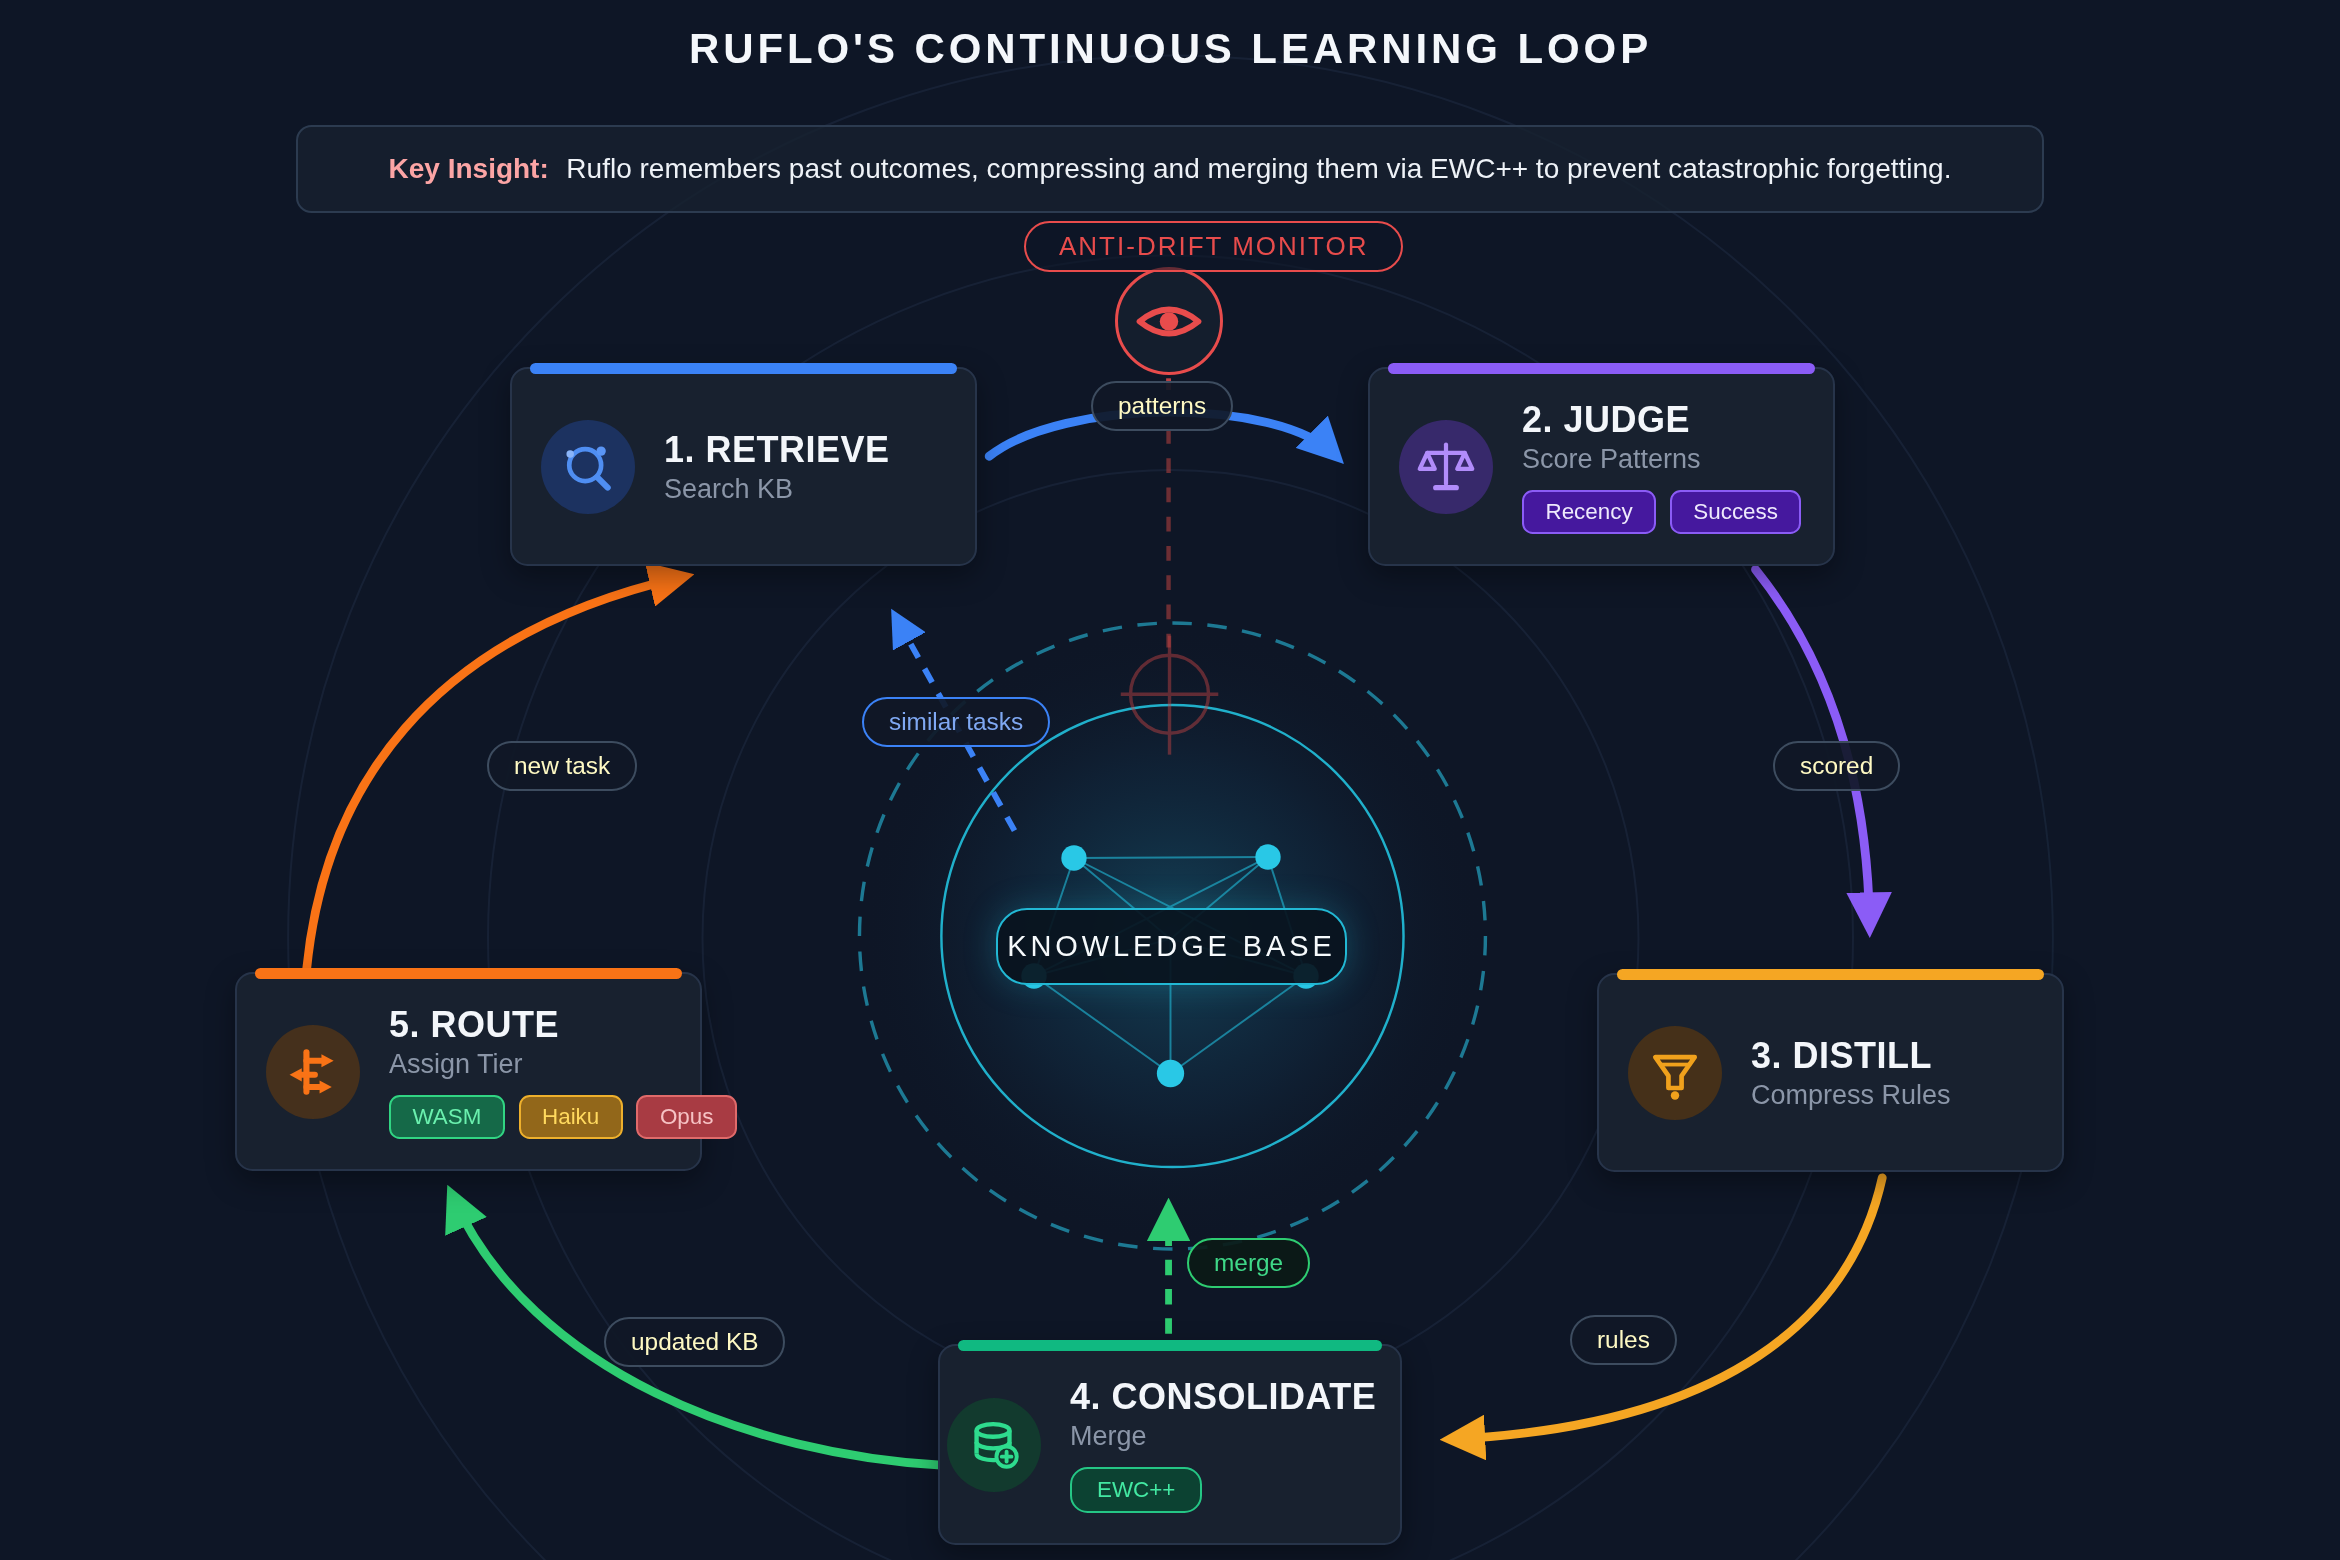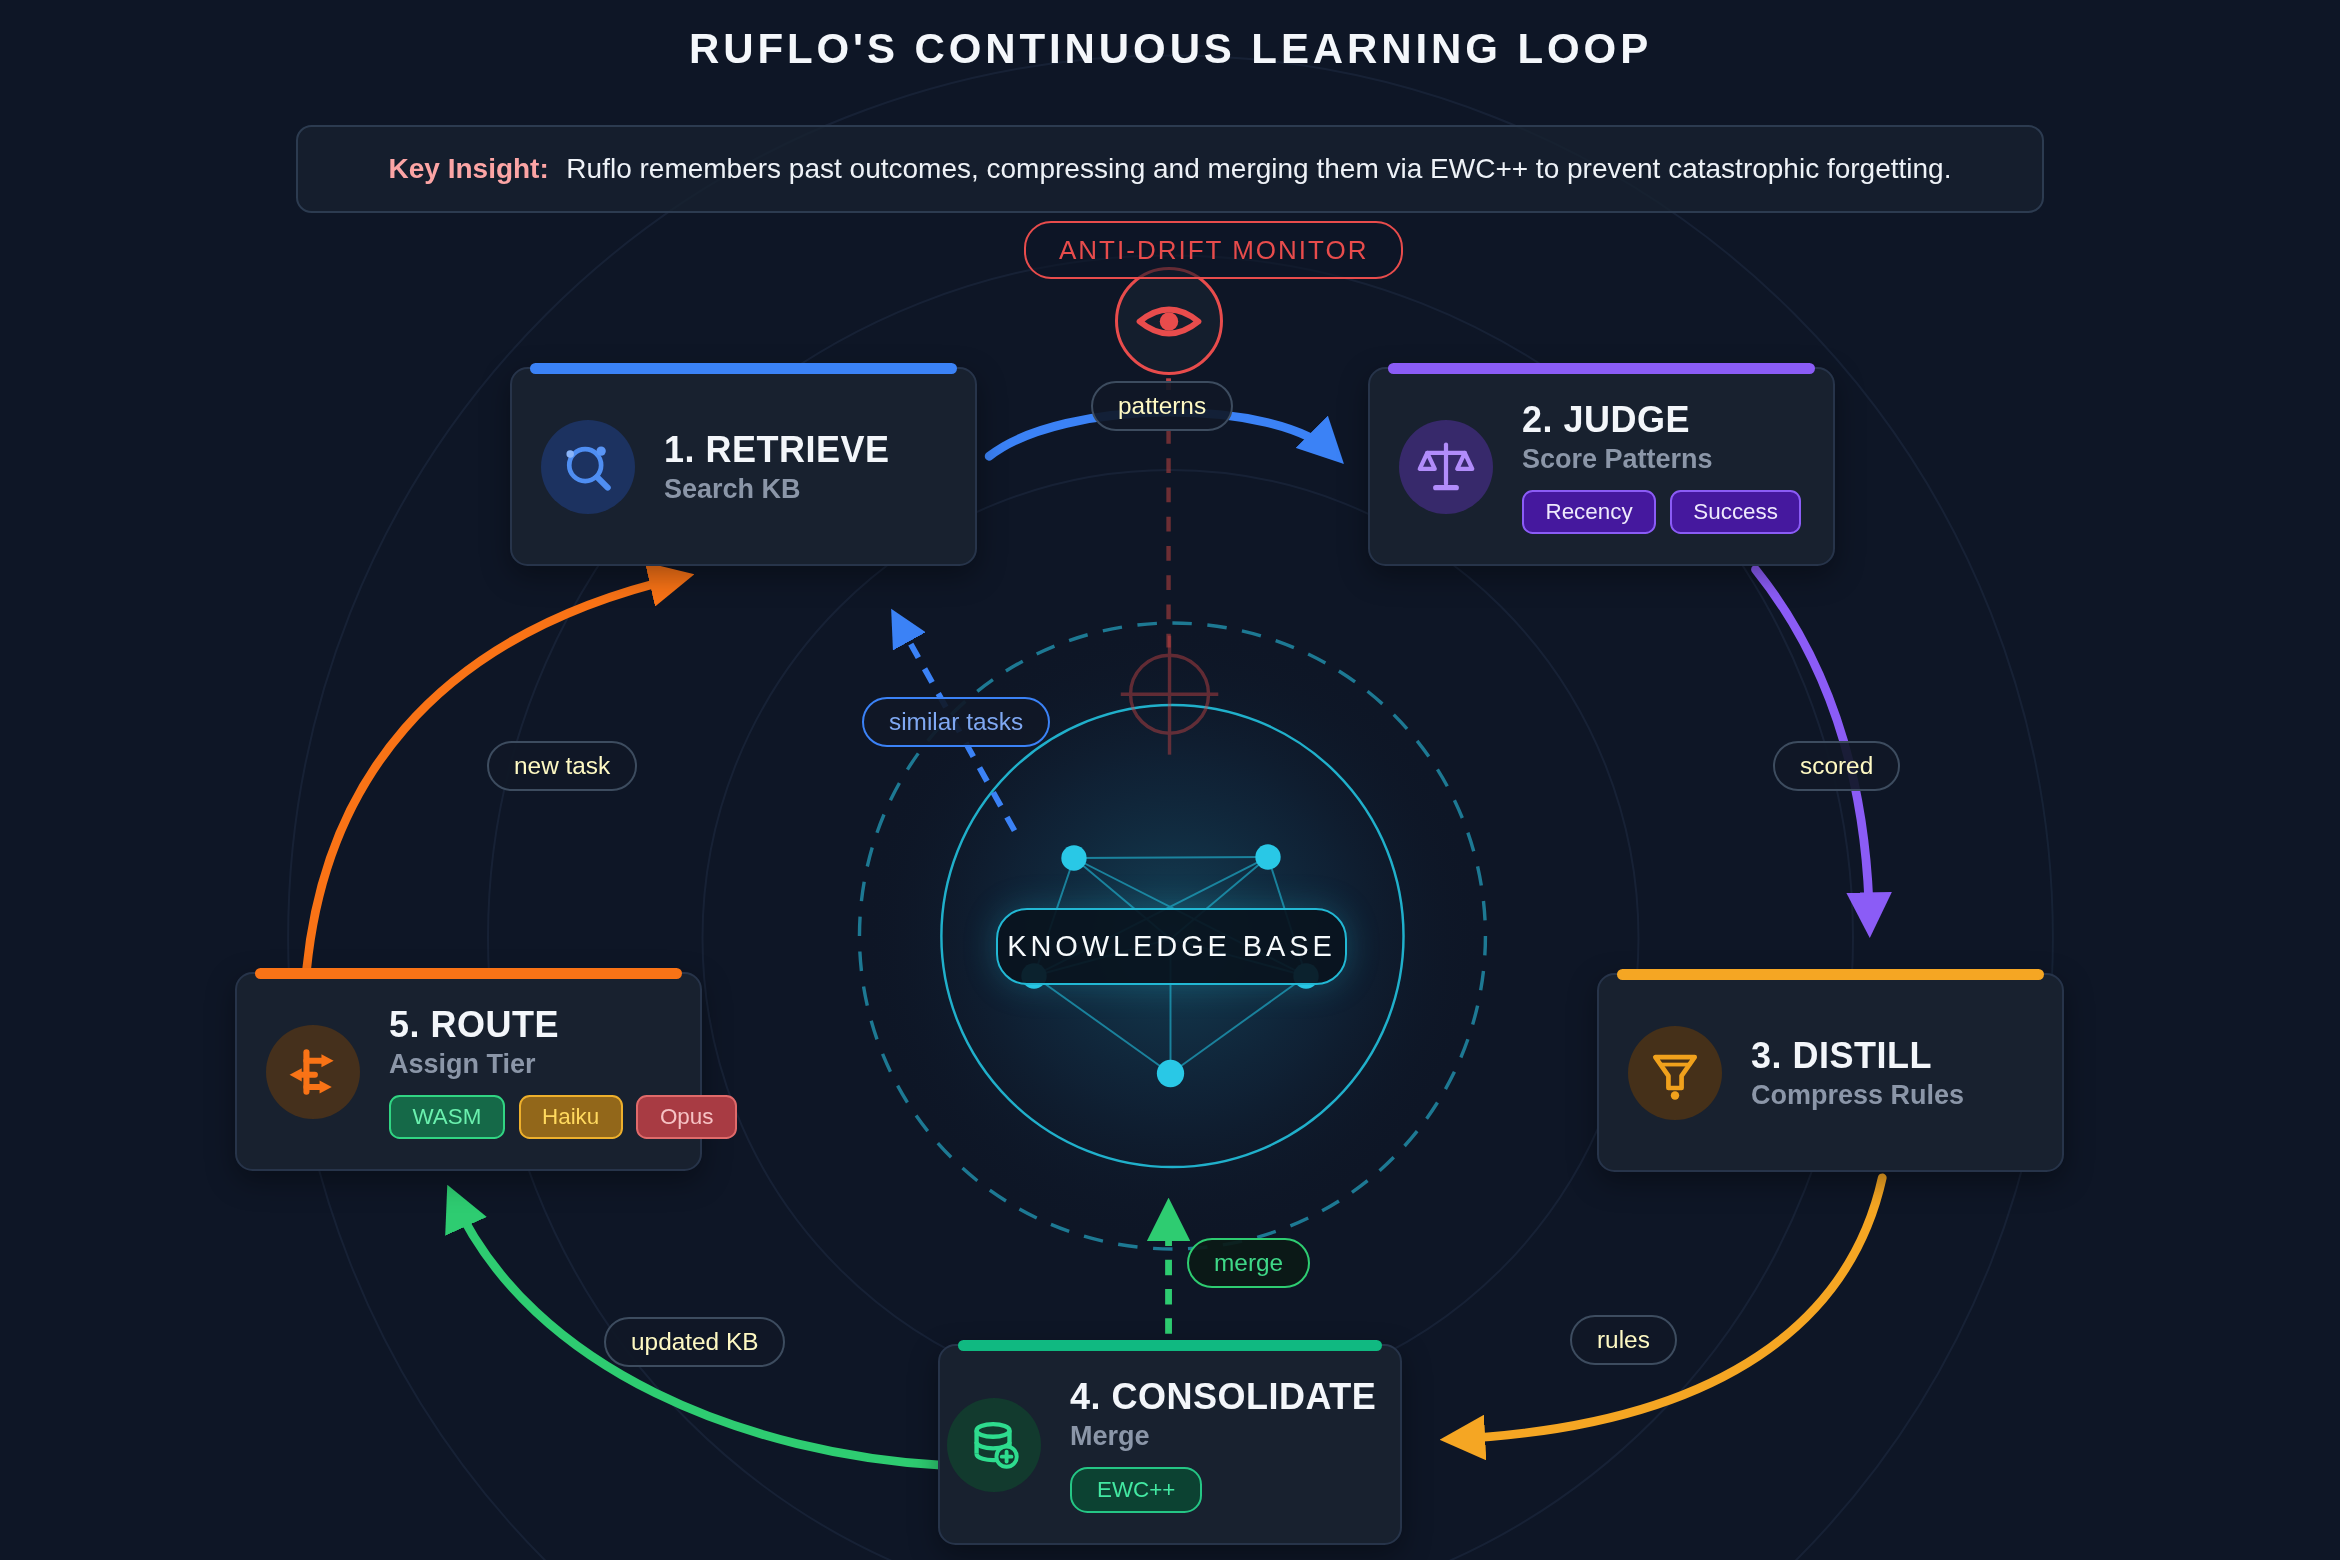--- a/index.html
+++ b/index.html
@@ -20,21 +20,21 @@
   #insight{
     left:296px;top:125px;width:1748px;height:88px;z-index:3;
     background:rgba(23,33,48,.78);border:2px solid #2c3b50;border-radius:15.6px;
     display:flex;align-items:center;justify-content:center;white-space:nowrap;
     font-size:28px;
   }
   #insight .ki-label{color:#fca5a5;font-weight:700;margin-right:17.6px;}
   #insight .ki-text{color:#eef2f7;}
   
   .monitor-pill{
-    left:1024px;top:221px;height:58px;padding:0 33px;z-index:3;
+    left:1024px;top:221px;height:51px;padding:0 33px;z-index:3;
     border:2.4px solid #e84c4c;border-radius:27px;background:rgba(14,22,38,.6);
     display:flex;align-items:center;color:#e84c4c;font-size:26px;letter-spacing:2px;
   }
   .monitor-eye{
     left:1115px;top:267px;width:108px;height:108px;z-index:2;
     border:3.4px solid #e84c4c;border-radius:50%;background:#141e2d;
     display:flex;align-items:center;justify-content:center;
   }
   
   .stage{
@@ -49,21 +49,21 @@
   #stage-route{left:235px;top:972px;}
   #stage-consolidate{left:938px;top:1344px;width:464px;height:201px;padding-left:7px;}
   .accent{position:absolute;top:-5.9px;left:17.6px;right:17.6px;height:10.7px;border-radius:5.9px;}
   .ac-blue{background:#3b82f6;}  .ac-purple{background:#8b5cf6;}
   .ac-amber{background:#f5a623;} .ac-green{background:#10b981;} .ac-orange{background:#f97316;}
   .icon-wrap{width:94px;height:94px;border-radius:50%;flex:none;display:flex;align-items:center;justify-content:center;}
   .iw-retrieve{background:#1c3260;} .iw-judge{background:#37296b;}
   .iw-distill{background:#453019;}  .iw-route{background:#45301c;} .iw-consolidate{background:#123a2e;}
   .stage-text{margin-left:29px;}
   .stage-title{font-size:36px;font-weight:700;color:#f3f6fa;letter-spacing:0.5px;}
-  .stage-sub{font-size:27px;color:#8b96a8;margin-top:3px;font-weight:bold;}
+  .stage-sub{font-size:27px;color:#8b96a8;margin-top:3px;}
   .badges{display:flex;gap:13.7px;margin-top:14.6px;}
   .badge{font-size:22.4px;padding:5.9px 21.5px;border-radius:10.7px;border:2px solid;line-height:1.25;}
   .badge-purple{background:#45189e;border-color:#8b5cf6;color:#eee9fc;}
   .badge-ewc{background:#0c4232;border-color:#25c685;color:#43e8a2;border-radius:17.6px;padding:6.8px 25px;}
   .badge-wasm{background:#156948;border-color:#31d583;color:#6af0ae;}
   .badge-haiku{background:#92671a;border-color:#eeb02c;color:#ffd95e;}
   .badge-opus{background:#a83b43;border-color:#e06a6a;color:#f6c2c4;}
   
   .kb-pill{
     left:996px;top:908px;width:351px;height:77px;z-index:3;

